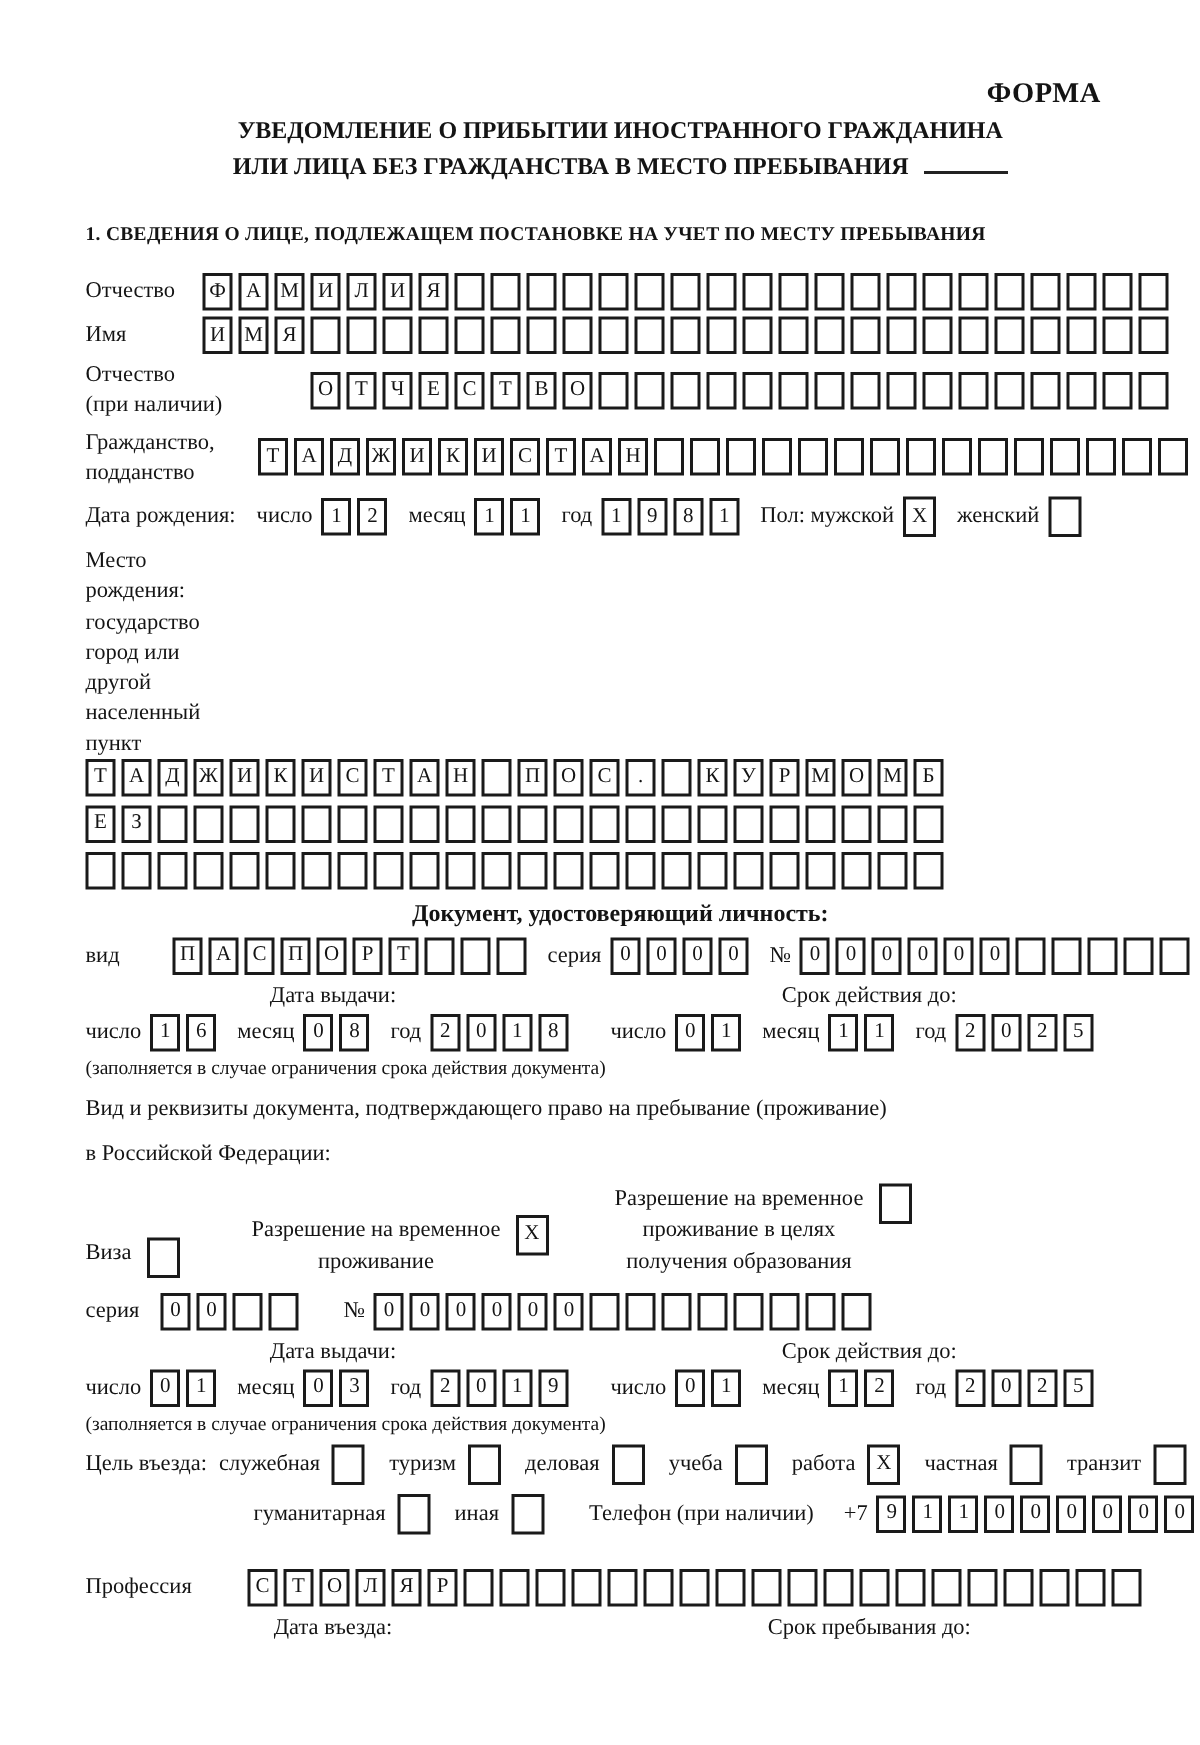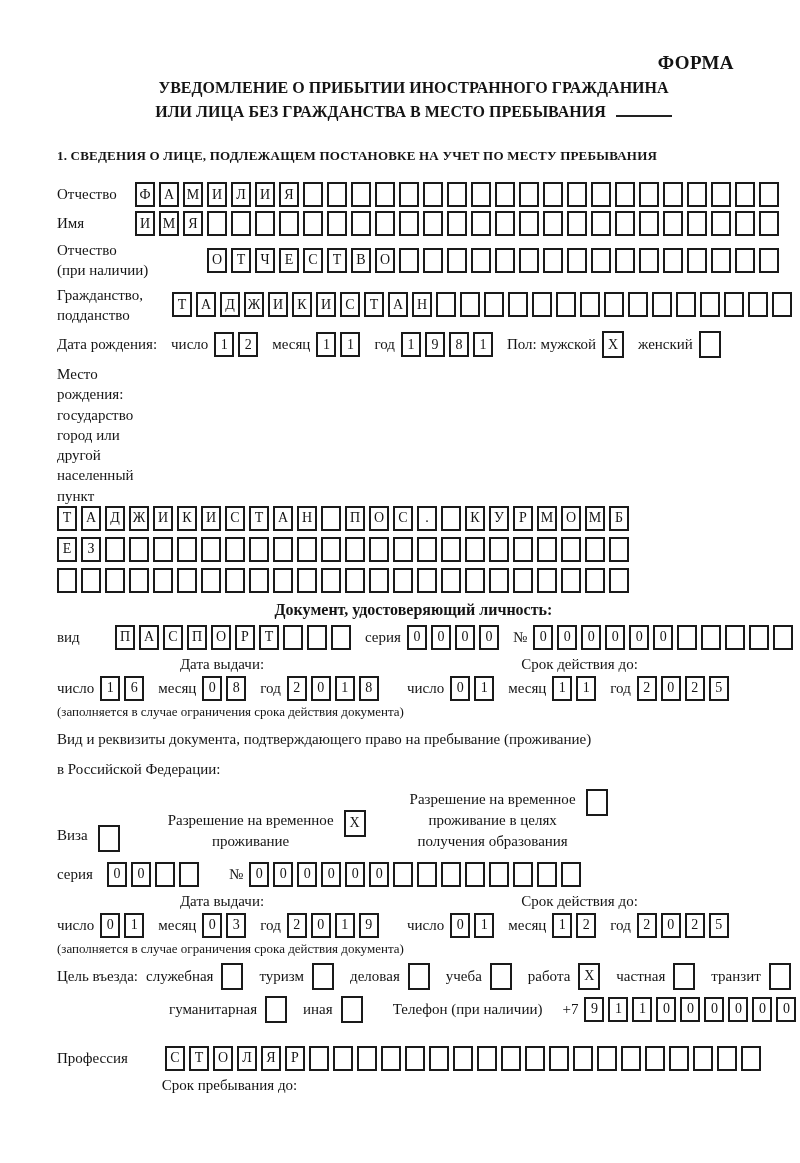--- a/index.html
+++ b/index.html
@@ -575,19 +575,23 @@
         <span class="cell"></span>
         <span class="cell"></span>
         <span class="cell"></span>
         <span class="cell"></span>
         <span class="cell"></span>
         <span class="cell"></span>
       </span>
   </div>
 
   <div class="dates">
+    <div class="d-left">
+      <div class="d-head">Дата въезда:</div>
+
+    </div>
     <div class="d-right">
       <div class="d-head">Срок пребывания до:</div>
 
     </div>
   </div>
 
 </div>
 
 </body></html>

